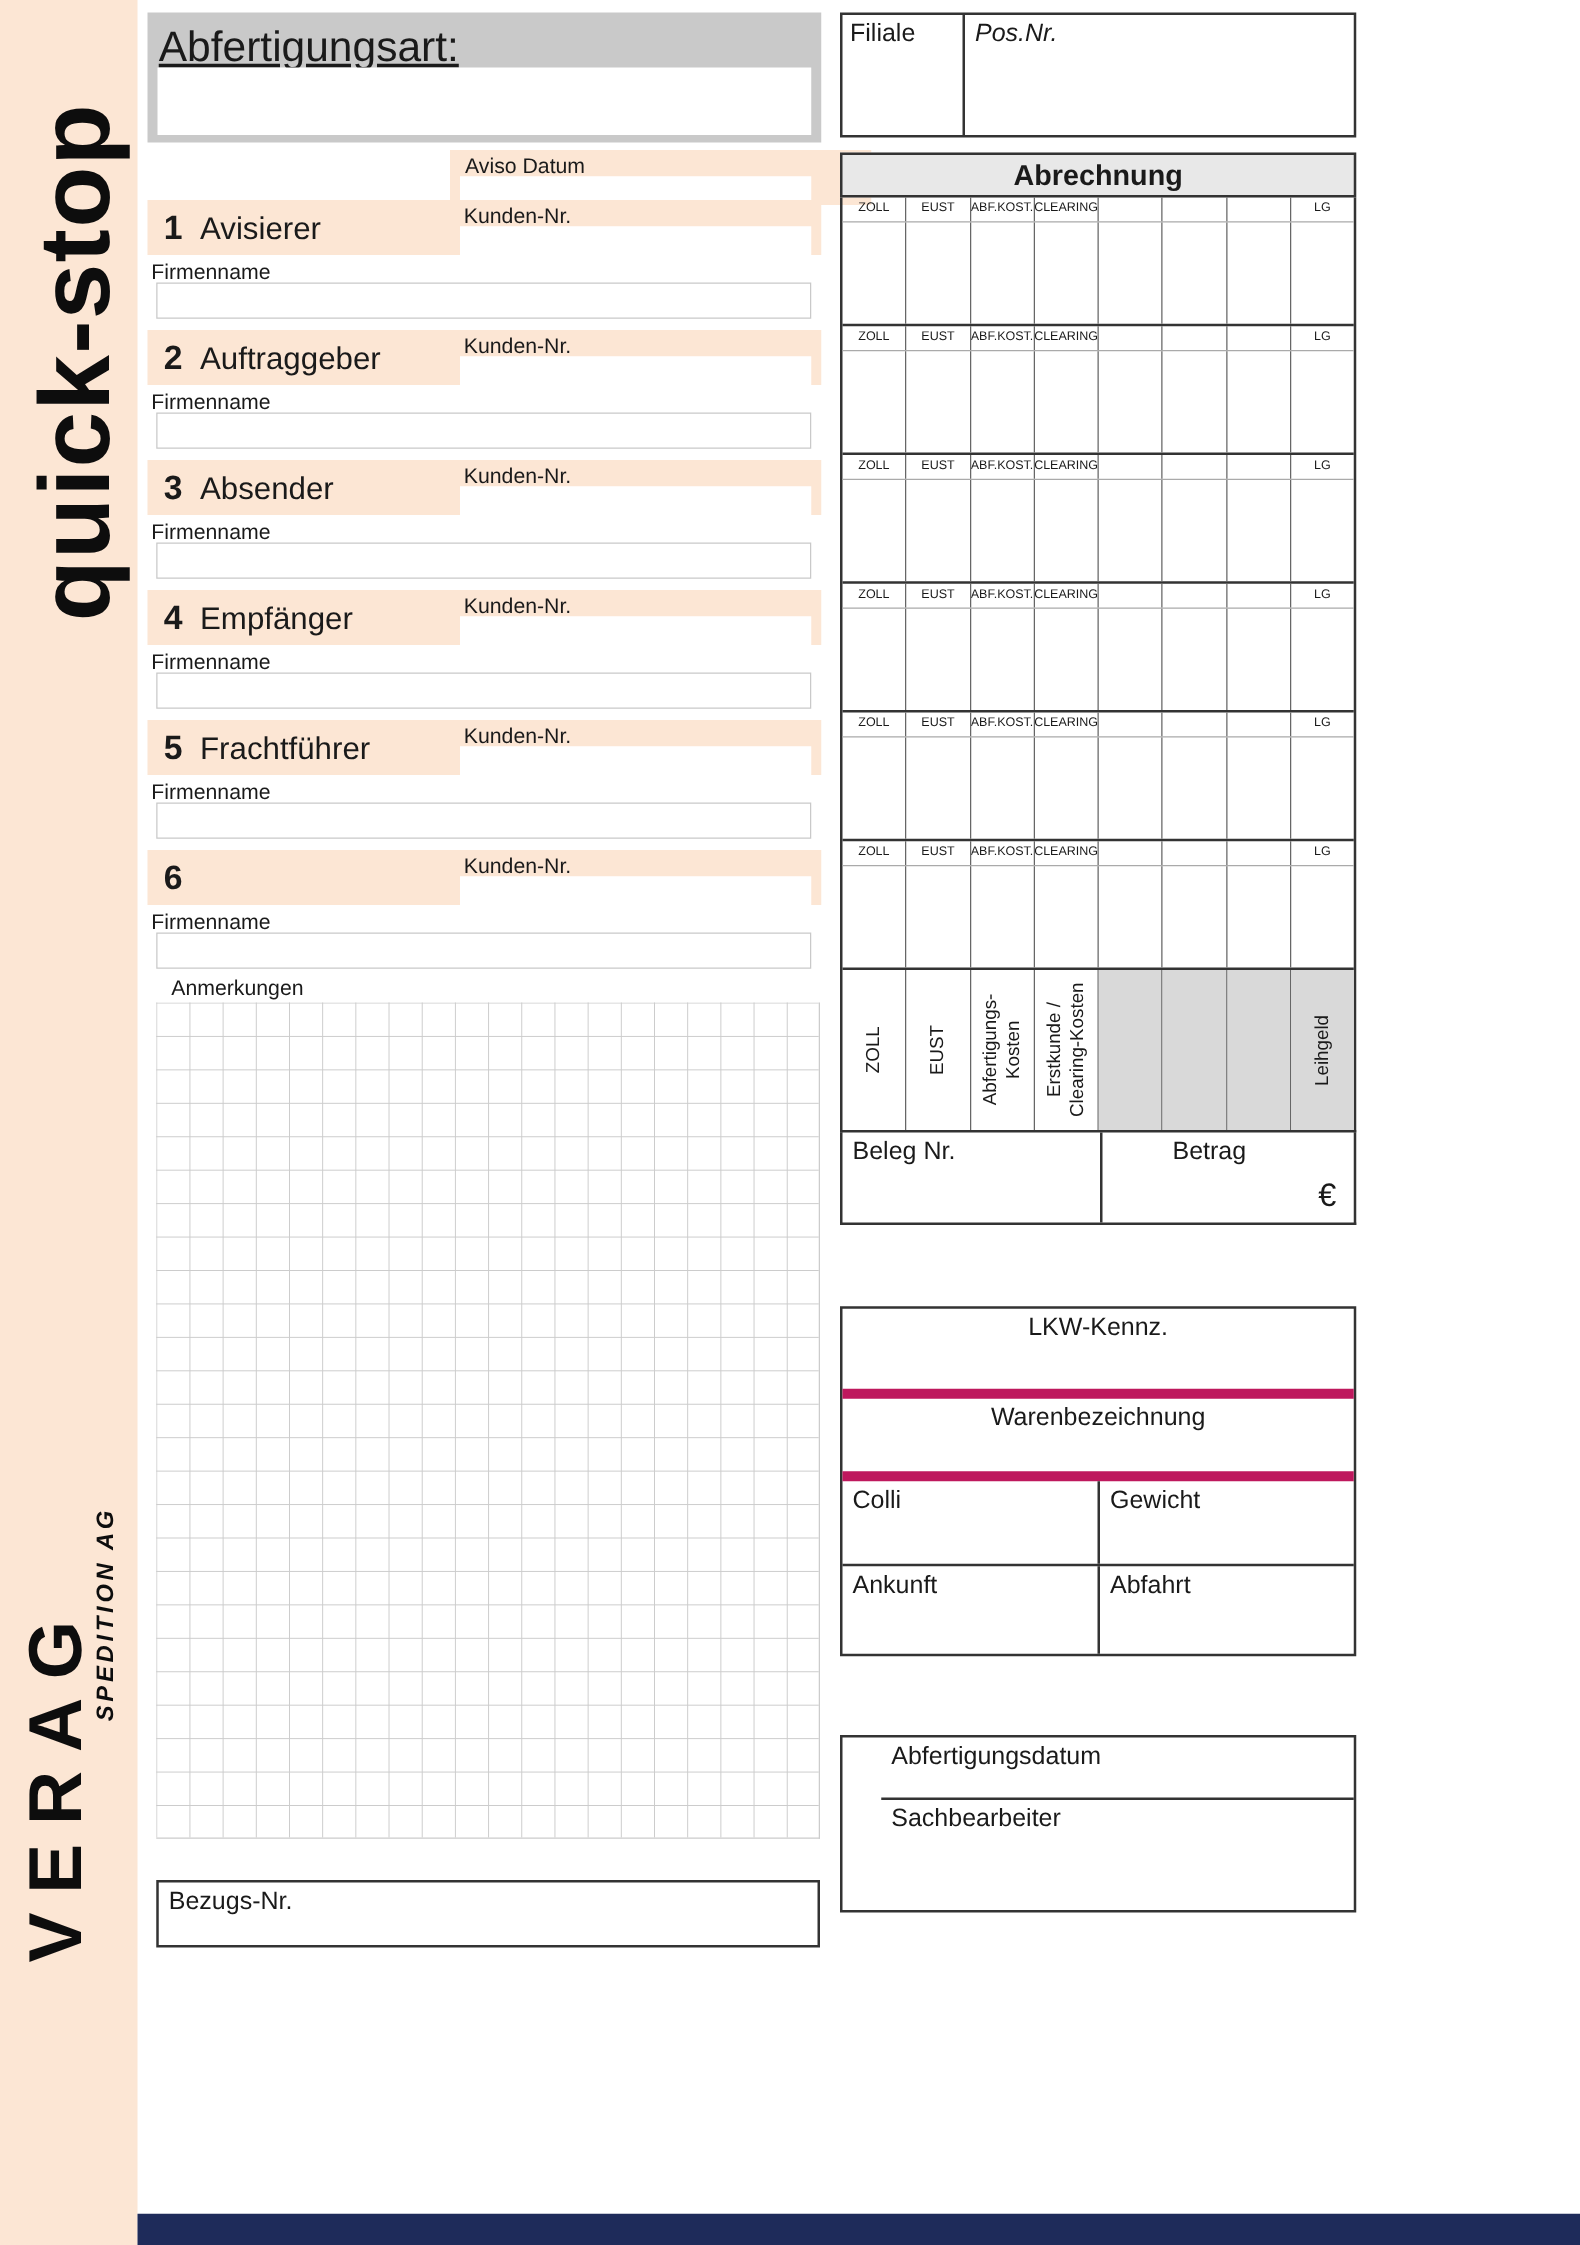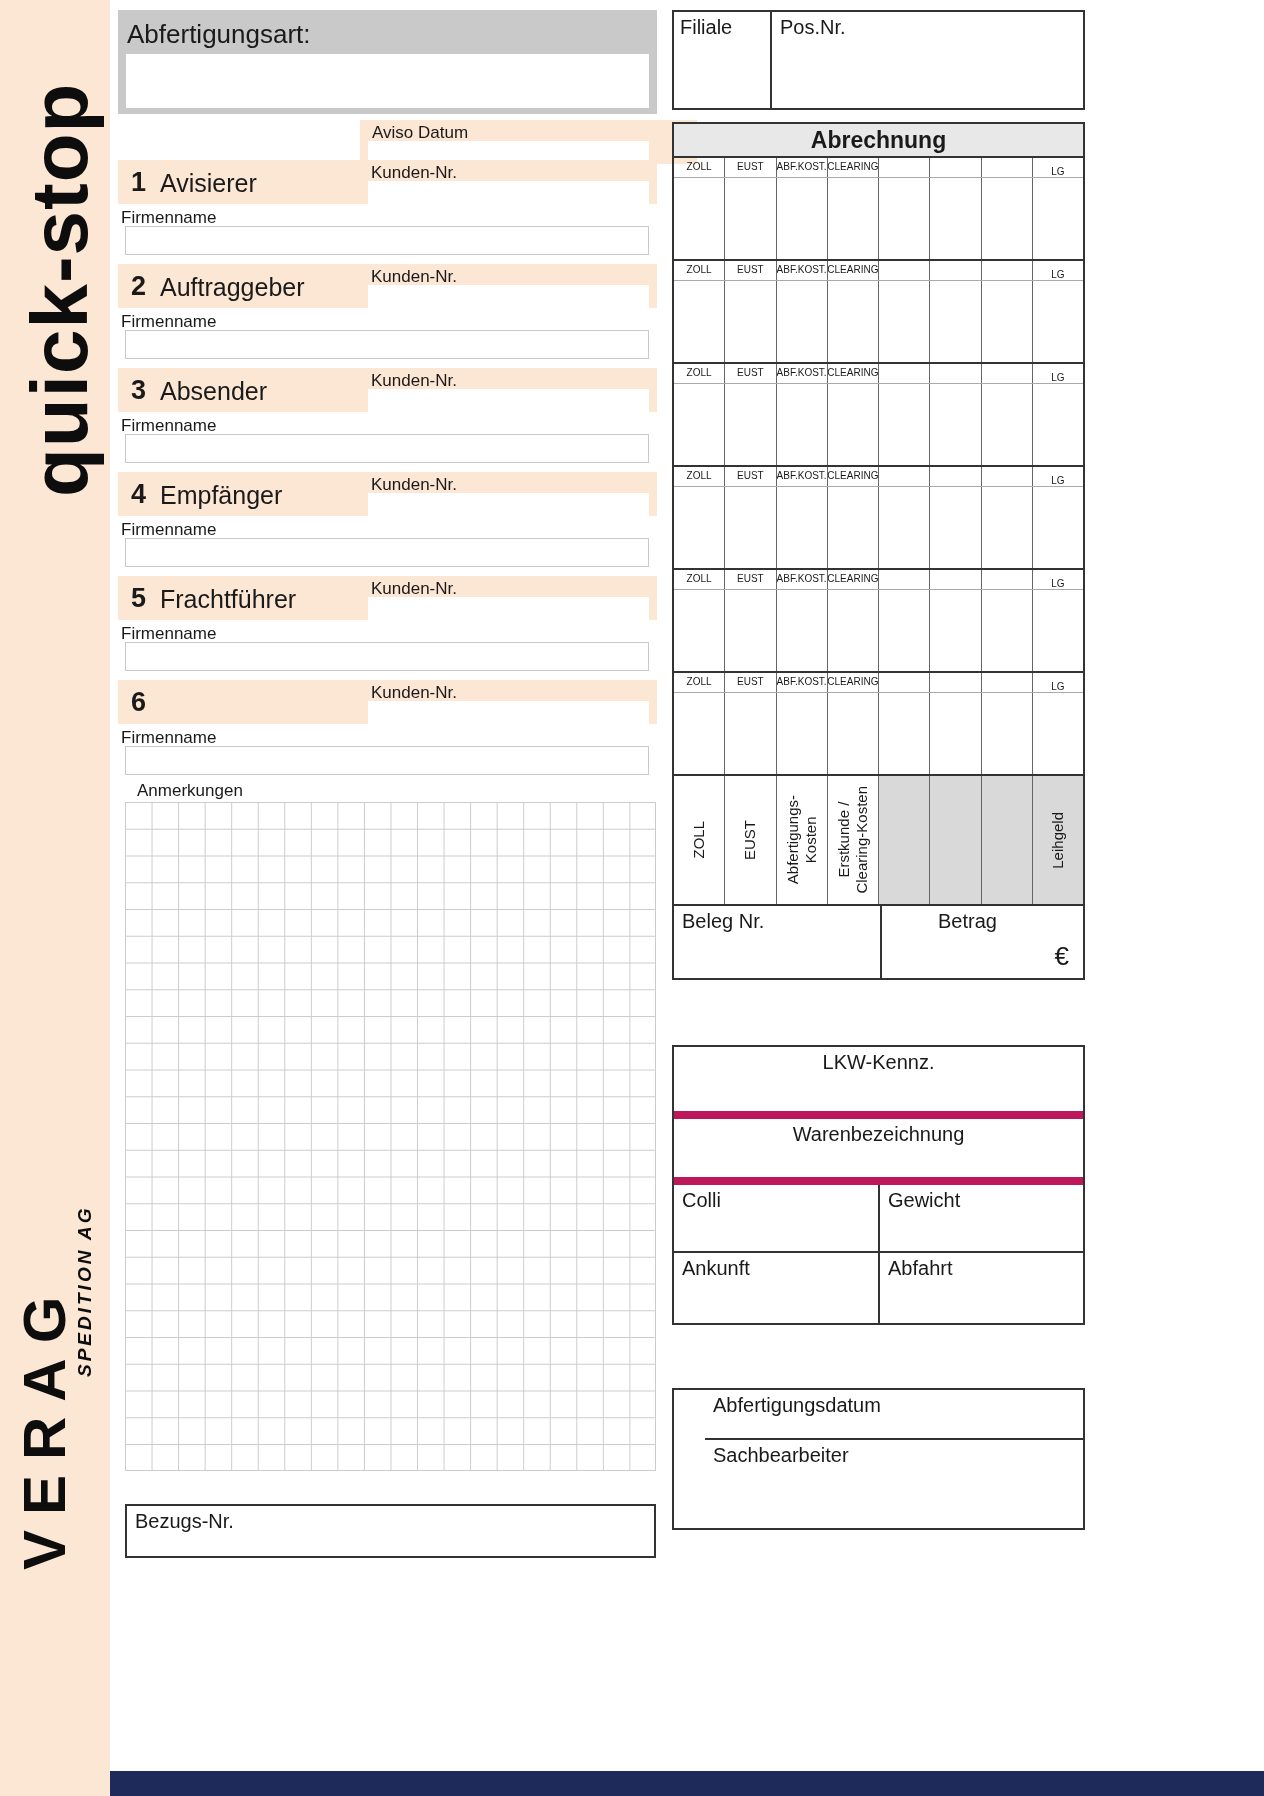--- a/index.html
+++ b/index.html
@@ -11,27 +11,27 @@
 
   
   .left-strip{position:absolute;left:0;top:0;width:110px;height:1796px;background:var(--accent-peach,#fce6d4);}
   .vflip{writing-mode:vertical-rl;transform:rotate(180deg);}
   .logo-quickstop{position:absolute;left:14px;top:32px;height:465px;font-size:80px;font-weight:bold;letter-spacing:1px;color:#0d0d0d;}
   .logo-verag{position:absolute;left:10px;top:1235px;height:335px;font-size:60px;font-weight:bold;letter-spacing:15px;color:#0d0d0d;}
   .logo-spedition{position:absolute;left:74px;top:1202px;height:175px;font-size:19px;font-weight:bold;font-style:italic;letter-spacing:3px;color:#0d0d0d;}
 
   
   .abfart-box{position:absolute;left:118px;top:10px;width:539px;height:104px;background:var(--header-gray,#c9c9c9);}
-  .abfart-label{position:absolute;left:9px;top:9px;font-size:26px;}
+  .abfart-label{position:absolute;left:9px;top:9px;font-size:34px;text-decoration:underline;}
   .abfart-input{position:absolute;left:8px;top:44px;width:523px;height:54px;background:#fff;}
 
   
   .filiale-box{position:absolute;left:672px;top:10px;width:413px;height:100px;border:2px solid #333;display:flex;box-sizing:border-box;}
   .filiale-cell{width:98px;border-right:2px solid #333;padding:4px 6px;box-sizing:border-box;}
-  .posnr-cell{flex:1;padding:4px 8px;box-sizing:border-box;}
+  .posnr-cell{flex:1;padding:4px 8px;box-sizing:border-box;font-style:italic;}
   .cell-label{font-size:20px;display:inline-block;}
 
   
   .aviso-band{position:absolute;left:360px;top:120px;width:297px;height:44px;background:var(--accent-peach,#fce6d4);padding-left:40px;}
   .small-label{font-size:17px;}
   .aviso-band .small-label{position:absolute;left:12px;top:3px;}
   .aviso-input{position:absolute;left:8px;top:21px;width:281px;height:26px;background:#fff;}
 
   
   .party{position:absolute;left:118px;width:539px;height:96px;}
@@ -44,21 +44,21 @@
   .firma-input{position:absolute;left:7px;top:66px;width:524px;height:29px;background:#fff;border:1px solid #c9c9c9;box-sizing:border-box;}
 
   
   .abr-table{position:absolute;left:672px;top:122px;width:413px;}
   .abr-title{height:36px;background:var(--table-gray,#e8e8e8);border:2px solid #333;box-sizing:border-box;display:flex;align-items:center;justify-content:center;font-size:23px;font-weight:bold;}
   .abr-rows{border-left:2px solid #333;border-right:2px solid #333;box-sizing:border-box;}
   .abr-row{height:103px;border-bottom:2px solid #333;display:flex;flex-direction:column;box-sizing:border-box;}
   .abr-labels{display:flex;height:19px;border-bottom:1px solid #aaa;}
   .abr-body{display:flex;flex:1;}
   .abr-lcell,.abr-cell{flex:1;border-right:1px solid #666;box-sizing:border-box;overflow:hidden;}
-  .abr-lcell:last-child,.abr-cell:last-child{border-right:none;align-items:flex-end;}
+  .abr-lcell:last-child,.abr-cell:last-child{border-right:none;}
   .abr-lcell{display:flex;align-items:flex-start;justify-content:center;}
   .abr-col-label{font-size:10px;padding-top:3px;white-space:nowrap;}
   .abr-vrow{display:flex;height:130px;border:2px solid #333;border-top:none;box-sizing:border-box;}
   .abr-vcell{flex:1;border-right:1px solid #666;box-sizing:border-box;display:flex;align-items:center;justify-content:center;}
   .abr-vcell:last-child{border-right:none;}
   .abr-vcell.gray{background:var(--cell-gray,#d9d9d9);}
   .vlabel{writing-mode:vertical-rl;transform:rotate(180deg);font-size:15px;line-height:1.2;white-space:pre-line;text-align:center;}
   .abr-beleg{display:flex;height:74px;border:2px solid #333;border-top:none;box-sizing:border-box;gap:48px;}
   .beleg-cell{width:208px;border-right:2px solid #333;padding:4px 8px;box-sizing:border-box;}
   .betrag-cell{flex:1;position:relative;padding:4px 8px;box-sizing:border-box;}

